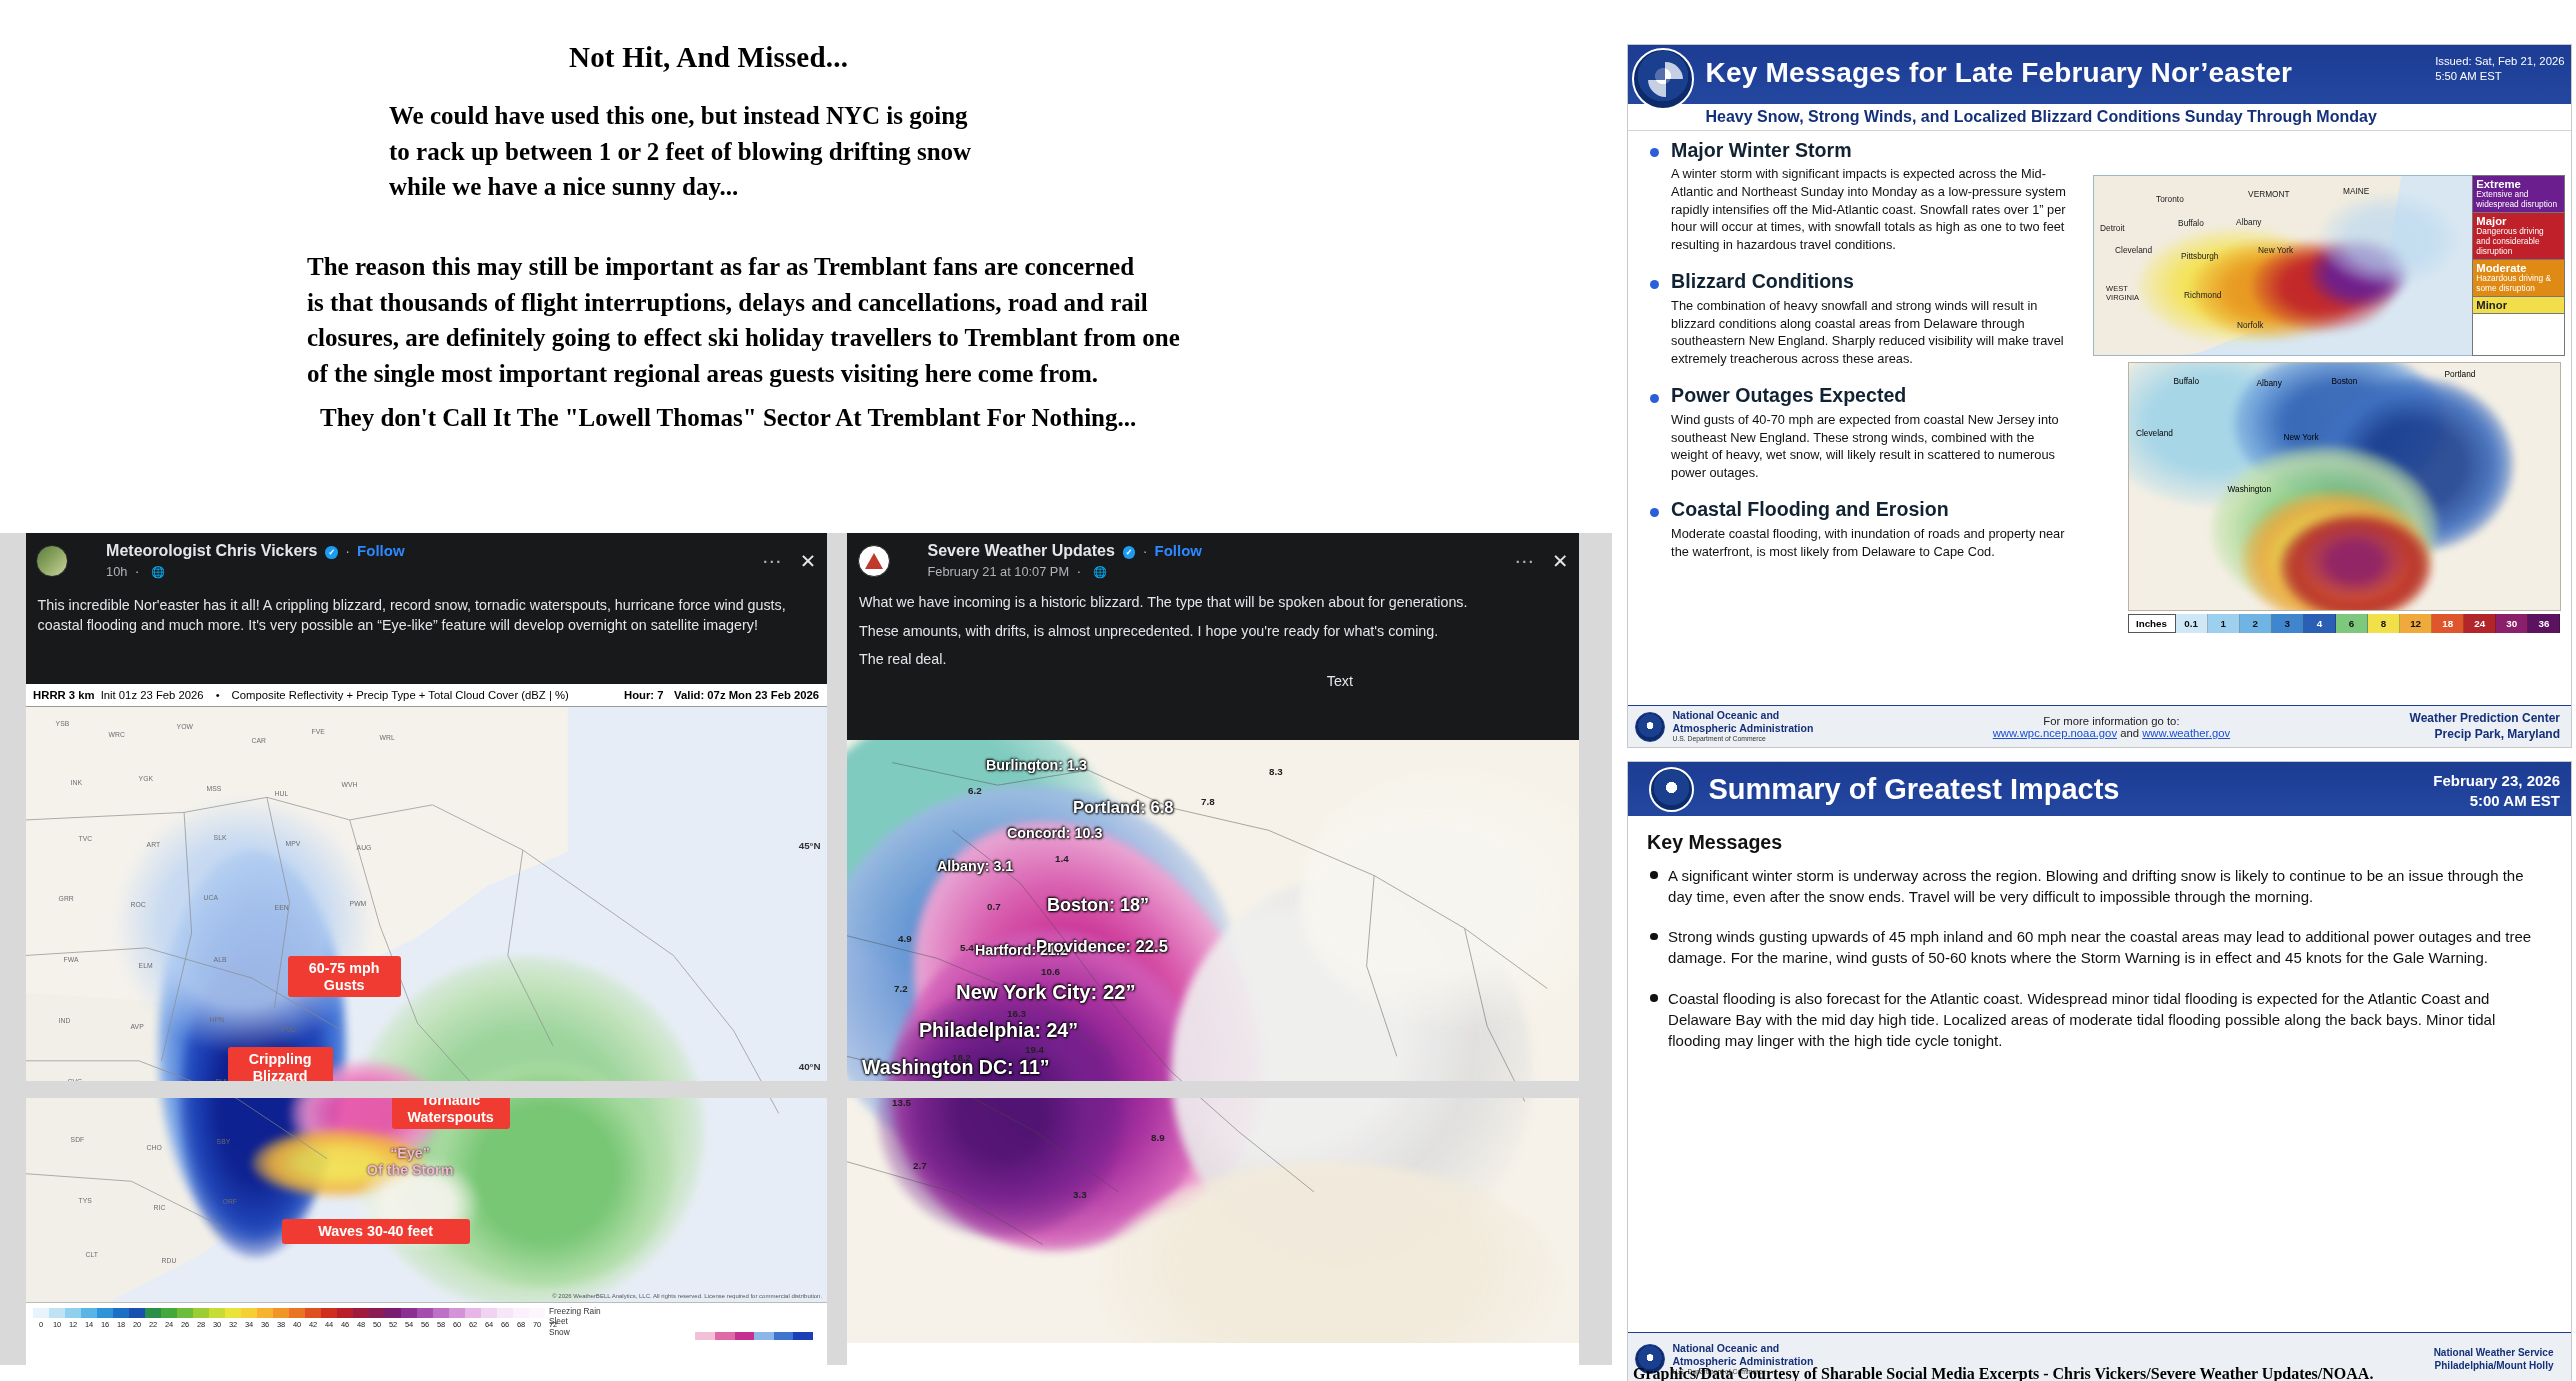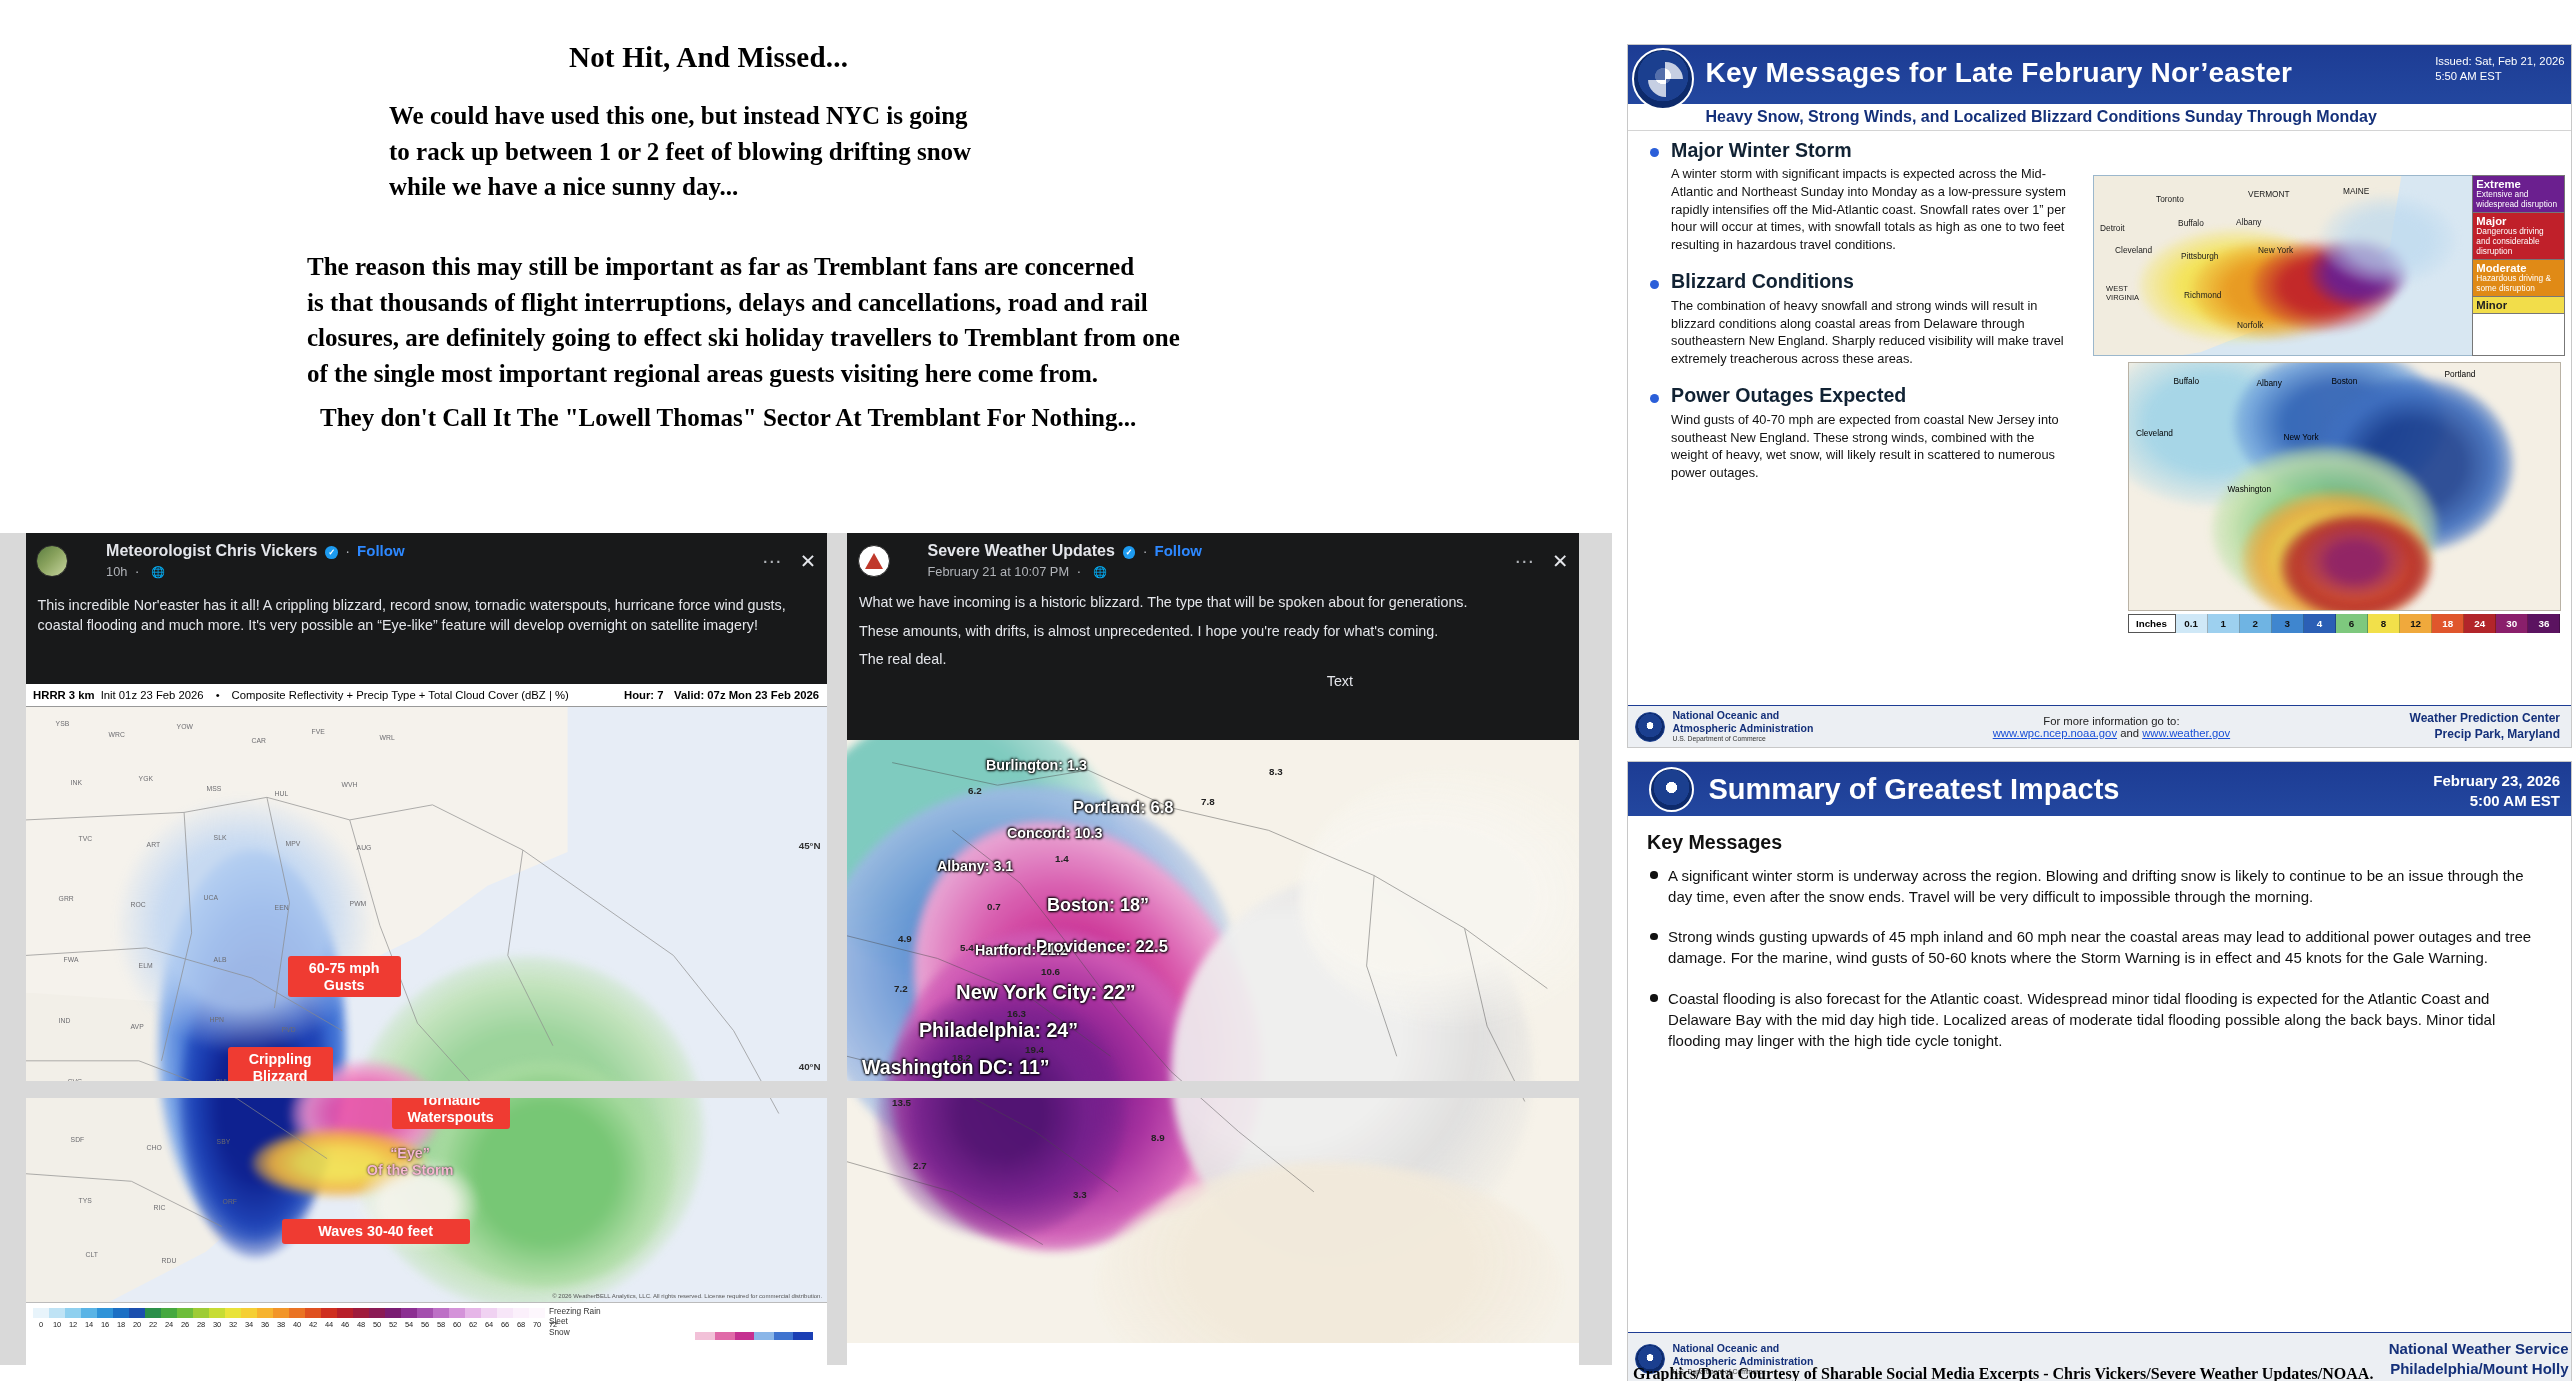--- a/index.html
+++ b/index.html
@@ -248,21 +248,21 @@
   #sum-title { position:absolute; left:81px; top:10.5px; color:#fff; font-size:29px; font-weight:bold; }
   #sum-date { position:absolute; right:10.5px; top:9px; color:#fff; font-size:15px; font-weight:bold; text-align:right; line-height:1.35; }
   #sum-body { padding:15px 19.6px 0 19.6px; }
   #sum-km-title { font-size:19.6px; font-weight:bold; color:#111; margin-bottom:10.5px; }
   .sb { position:relative; padding-left:21px; margin-bottom:19.6px; font-size:15px; line-height:1.4; color:#111; }
   .sb .bdot { position:absolute; left:3px; top:6.8px; width:7.5px; height:7.5px; border-radius:50%; background:#111; }
   #sum-footer {
     position:absolute; left:0; bottom:0; width:100%; height:53px; background:#eceff3;
     border-top:1.5px solid #1d3c94; display:flex; align-items:center;
   }
-  #sum-footer-right { margin-left:auto; margin-right:2px; text-align:right; font-size:15px; font-weight:bold; color:#14307a; line-height:1.35; }
+  #sum-footer-right { margin-left:auto; margin-right:17px; text-align:right; font-size:10px; font-weight:bold; color:#14307a; line-height:1.35; }
 
   
   #credit {
     position:absolute; left:1633px; top:1365px; font-family:"Liberation Serif", serif;
     font-size:16px; font-weight:bold; color:#000; white-space:nowrap;
   }
 
   
   #edge-bottom { position:absolute; left:0; bottom:0; width:1612px; height:16.6px; background:#d9d9d9; }
   #edge-left { position:absolute; left:0; top:533px; width:25.6px; height:832px; background:#d9d9d9; }
@@ -672,20 +672,25 @@
         <div class="kmb">
           <span class="bdot"></span>
           <h4>Blizzard Conditions</h4>
           <p>The combination of heavy snowfall and strong winds will result in blizzard conditions along coastal areas from Delaware through southeastern New England. Sharply reduced visibility will make travel extremely treacherous across these areas.</p>
         </div>
         <div class="kmb">
           <span class="bdot"></span>
           <h4>Power Outages Expected</h4>
           <p>Wind gusts of 40-70 mph are expected from coastal New Jersey into southeast New England. These strong winds, combined with the weight of heavy, wet snow, will likely result in scattered to numerous power outages.</p>
         </div>
+        <div class="kmb">
+          <span class="bdot"></span>
+          <h4>Coastal Flooding and Erosion</h4>
+          <p>Moderate coastal flooding, with inundation of roads and property near the waterfront, is most likely from Delaware to Cape Cod.</p>
+        </div>
       </div>
 
       <div id="km-maps">
 
         <div id="impact-map">
           <div style="position:absolute; inset:0; background:#d8e7f2;"></div>
           <div style="position:absolute; left:-7.5px; top:-7.5px; width:316px; height:196px; background:#f1ecdf;
                       clip-path:polygon(0% 0%,100% 0%,96% 40%,78% 62%,58% 80%,36% 94%,12% 100%,0% 100%);"></div>
 
           <div class="radarblob" style="left:45px; top:53px; width:196px; height:113px;

